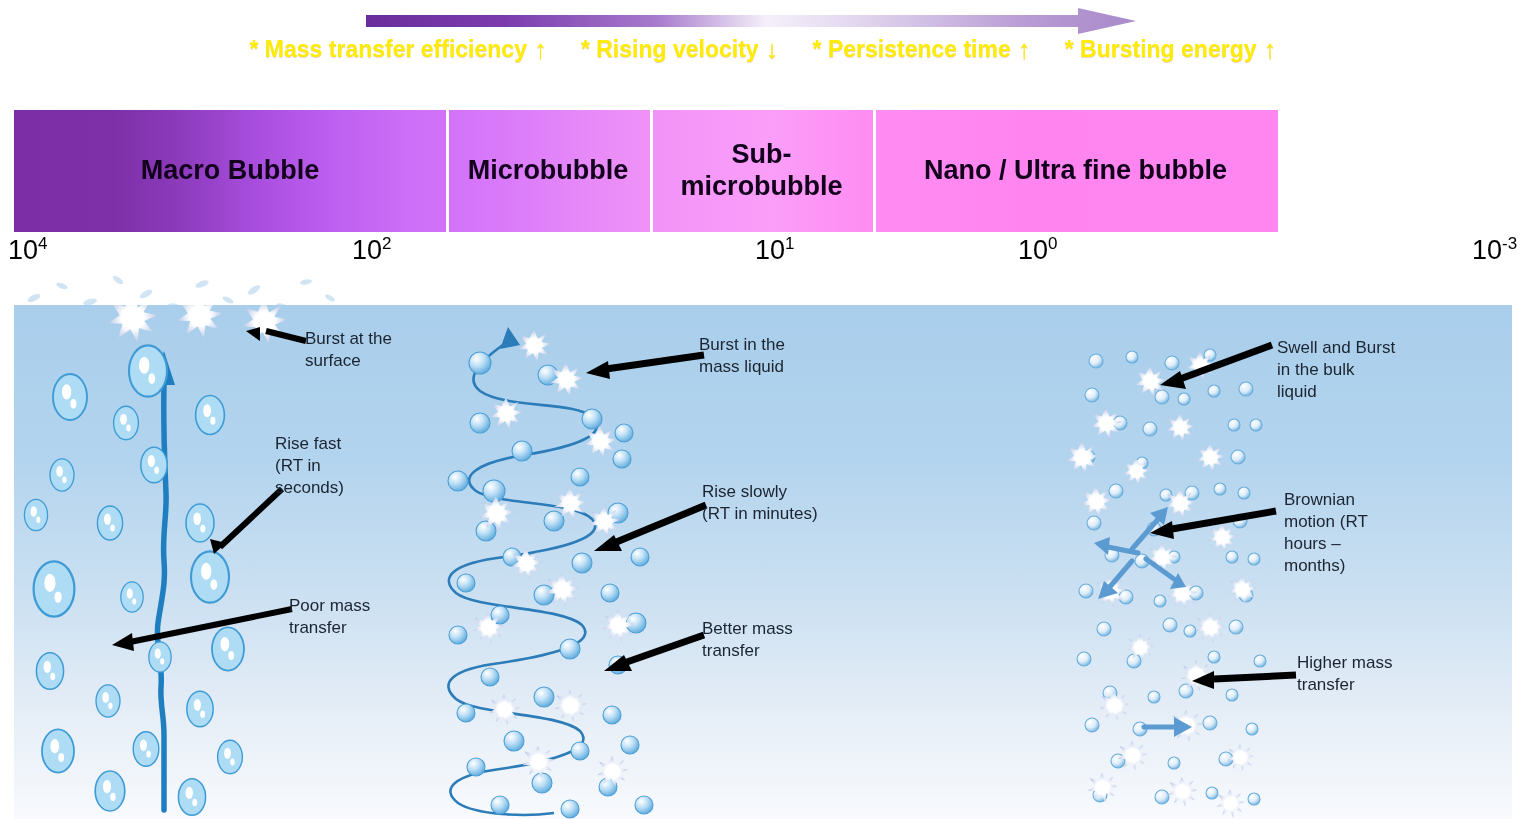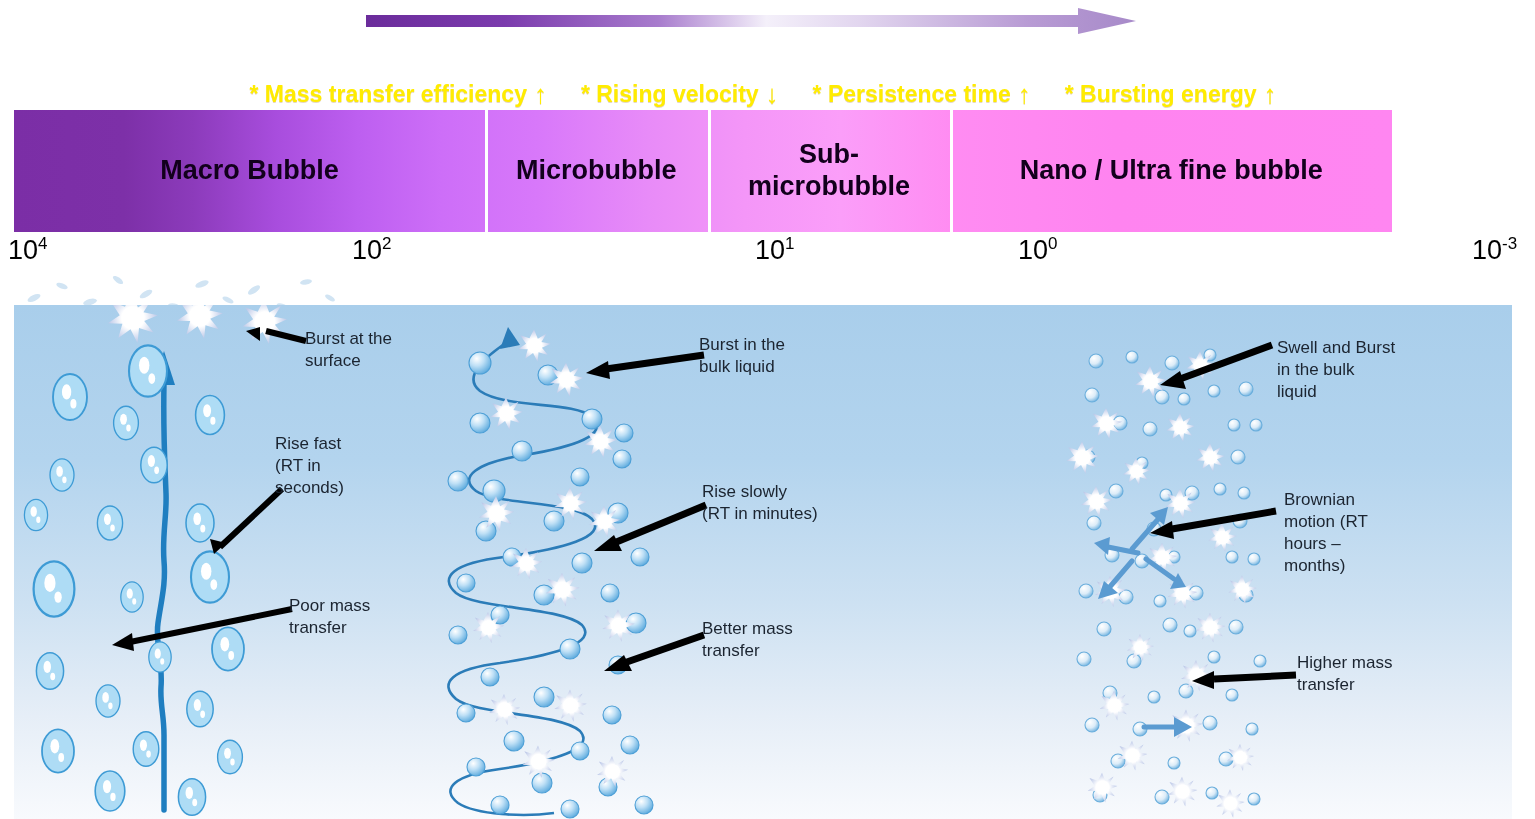--- a/index.html
+++ b/index.html
@@ -7,29 +7,29 @@
        font-family:"Liberation Sans", sans-serif;}
 
   
   #trend-arrow{position:absolute;left:366px;top:8px;width:770px;height:26px;}
 
   
   #property-banner{position:absolute;left:14px;top:36px;width:1498px;height:72px;
       background:linear-gradient(to right,
         #9c6cc6 0%, #a濃 0%, #a873cf 10%, #bd7ddb 22%, #d08ae8 34%,
         #e79bf2 48%, #f4aef7 62%, #f9bdf9 76%, #fbc9fb 88%, #fcd0fc 100%);
-      display:flex;align-items:flex-end;justify-content:center;gap:0px;}
+      display:flex;align-items:flex-start;justify-content:center;gap:0px;}
   #property-banner .prop{
       color:#ffec00;font-weight:bold;font-size:23px;white-space:nowrap;
       text-shadow:0 1px 0 rgba(150,90,20,.25);
       display:inline-flex;align-items:center;gap:7px;padding:0 17px;}
   .prop .arrow-glyph{font-size:26px;line-height:1;font-weight:normal;position:relative;top:-1px;}
 
   
-  #category-bar{position:absolute;left:14px;top:110px;width:1378px;height:122px;
+  #category-bar{position:absolute;left:14px;top:110px;width:1264px;height:122px;
       background:linear-gradient(to right,
         #7b2ea6 0%, #7d30a8 8%, #8c3bbb 13%, #a84ddd 19%,
         #bd5ff0 25%, #cd6ef8 31%, #d878fa 38%, #e88bf8 46%,
         #f496f8 53%, #fb9ef9 60%, #ff8cf2 68%, #ff84f0 80%, #ff86f1 100%);
       display:flex;}
   #category-bar .cat{position:relative;display:flex;align-items:center;justify-content:center;
       text-align:center;color:#12001c;font-weight:bold;font-size:27px;line-height:1.18;}
   #category-bar .cat + .cat::before{content:"";position:absolute;left:0;top:0;
       width:3px;height:100%;background:#fff;}
 
@@ -430,21 +430,21 @@
 
 <div class="note" style="left:305px;top:328px">Burst at the
 surface</div>
 <div class="note" style="left:275px;top:433px">Rise fast
 (RT in
 seconds)</div>
 <div class="note" style="left:289px;top:595px">Poor mass
 transfer</div>
 
 <div class="note" style="left:699px;top:334px">Burst in the
-bulk liquid</div>
+mass liquid</div>
 <div class="note" style="left:702px;top:481px">Rise slowly
 (RT in minutes)</div>
 <div class="note" style="left:702px;top:618px">Better  mass
 transfer</div>
 
 <div class="note" style="left:1277px;top:337px">Swell and Burst
 in the bulk
 liquid</div>
 <div class="note" style="left:1284px;top:489px">Brownian
 motion (RT

